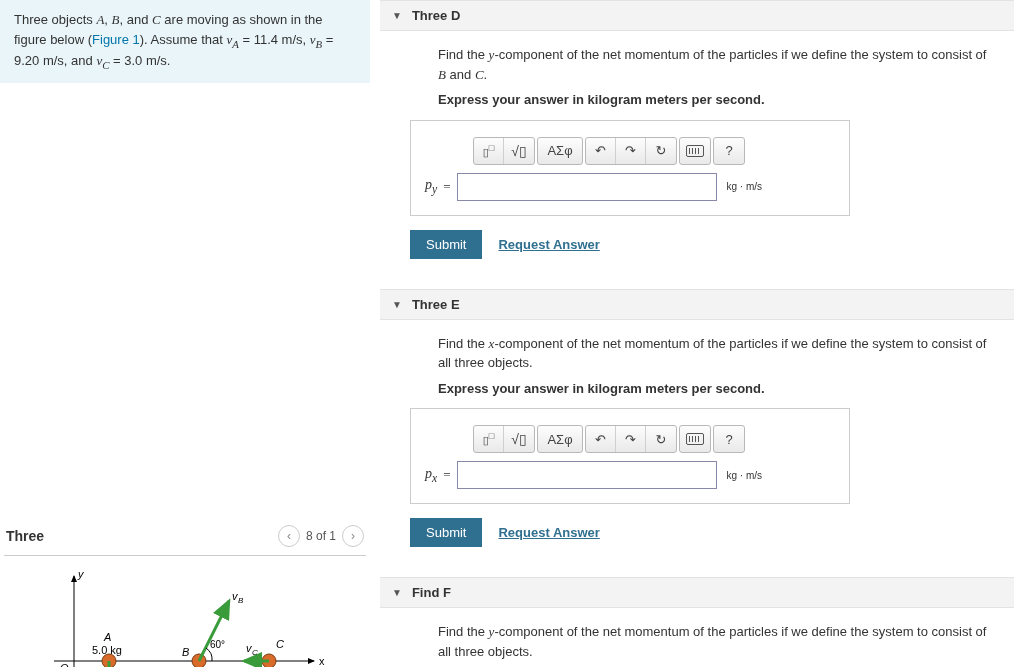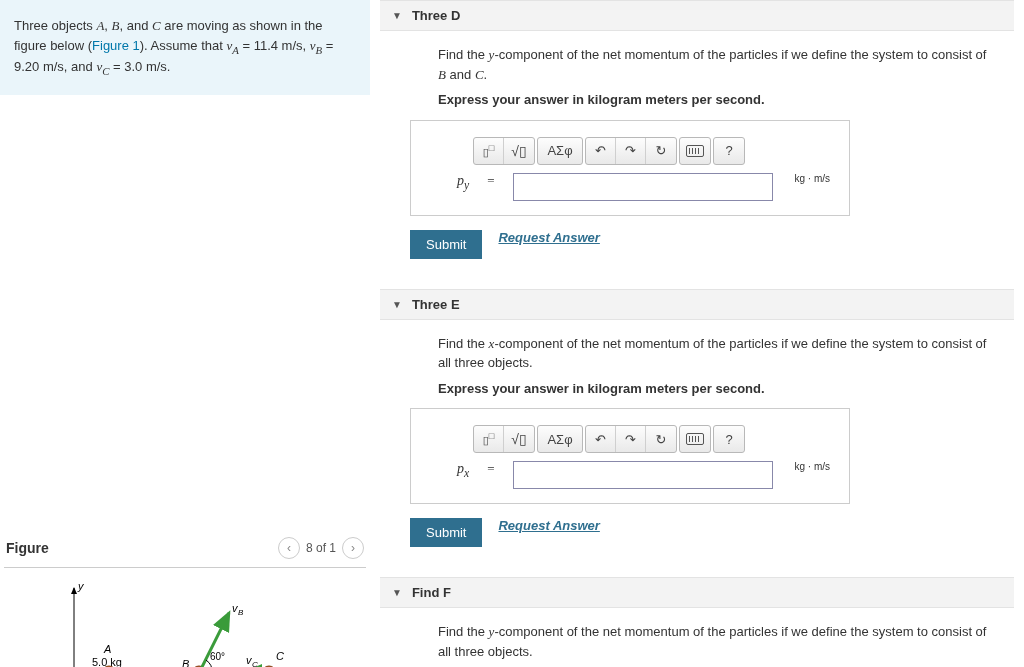--- a/index.html
+++ b/index.html
@@ -8,21 +8,21 @@
     font-family: Arial, Helvetica, sans-serif;
     font-size: 13px;
     color: #333;
     background: #fff;
   }
   .container { display: flex; }
   .left-col { width: 370px; flex-shrink: 0; }
   .right-col { flex: 1; padding: 0 10px; }
   .problem-box {
     background: #eaf5fa;
-    padding: 16px 14px;
+    padding: 10px 14px;
     font-size: 13px;
     line-height: 1.5;
     color: #333;
   }
   .problem-box .link { color: #0077aa; }
   .problem-box .mi { font-style: italic; font-family: Georgia, serif; }
   .figure-section { padding: 8px 4px; margin-top: 430px; }
   .figure-header {
     display: flex; align-items: center; justify-content: space-between;
     padding: 4px 2px;
@@ -66,34 +66,34 @@
     display: flex; border: 1px solid #b8b8b8; border-radius: 3px;
     background: linear-gradient(#fdfdfd,#e9e9e9);
     overflow: hidden;
   }
   .tbtn {
     width: 30px; height: 26px; display: flex; align-items: center; justify-content: center;
     border-right: 1px solid #cfcfcf; color: #444; font-size: 13px;
   }
   .tbtn:last-child { border-right: 0; }
   .tbtn.wide { width: 44px; }
-  .answer-row { display: flex; gap: 18px; margin-left: 32px; }
+  .answer-row { display: flex; align-items: center; gap: 6px; }
   .answer-row .var { font-style: italic; font-family: Georgia, serif; font-size: 14px; }
   .answer-row .eq { font-family: Georgia, serif; }
   .answer-input {
     border: 1px solid #88a; width: 260px; height: 28px; padding: 0 6px;
     font-size: 13px;
   }
   .unit { font-family: Liberation Sans, sans-serif; font-size: 10px; margin-left: 4px; }
-  .actions { margin-top: 14px; display: flex; align-items: flex-start; gap: 16px; }
+  .actions { margin-top: 14px; display: flex; align-items: center; gap: 16px; }
   .submit-btn {
     background: #2f6f8f; color: #fff; border: 0; padding: 7px 16px;
     font-size: 13px;
   }
-  .req-link { color: #2f6f8f; text-decoration: underline; font-size: 13px; font-weight: bold; font-style: italic; }
+  .req-link { color: #2f6f8f; text-decoration: underline; font-size: 13px; font-weight: bold; }
   .kbd-icon {
     width:18px; height:12px; border:1px solid #555; border-radius:2px;
     position:relative;
   }
   .kbd-icon::after{
     content:""; position:absolute; left:2px; right:2px; top:2px; bottom:2px;
     background:repeating-linear-gradient(90deg,#555 0 1px,transparent 1px 3px);
   }
   svg text { font-family: Arial, sans-serif; }
 </style>
@@ -101,21 +101,21 @@
 <body>
 
 <div class="container">
   <div class="left-col">
     <div class="problem-box">
       <span>Three objects </span><span class="mi">A</span>, <span class="mi">B</span><span>, and </span><span class="mi">C</span><span> are moving as shown in the figure below (</span><span class="link">Figure 1</span><span>). Assume that </span><span class="mi">v</span><sub class="mi">A</sub><span> = 11.4 m/s, </span><span class="mi">v</span><sub class="mi">B</sub><span> = 9.20 m/s, and </span><span class="mi">v</span><sub class="mi">C</sub><span> = 3.0 m/s.</span>
     </div>
 
     <div class="figure-section">
       <div class="figure-header">
-        <span class="figure-title">Figure</span>
+        <span class="figure-title">Three</span>
         <div class="figure-nav">
           <div class="nav-btn">‹</div>
           <span>8 of 1</span>
           <div class="nav-btn">›</div>
         </div>
       </div>
       <hr class="figure-hr">
       <div class="figure-canvas">
         <svg width="300" height="170" viewBox="0 0 300 170">
           <defs>

